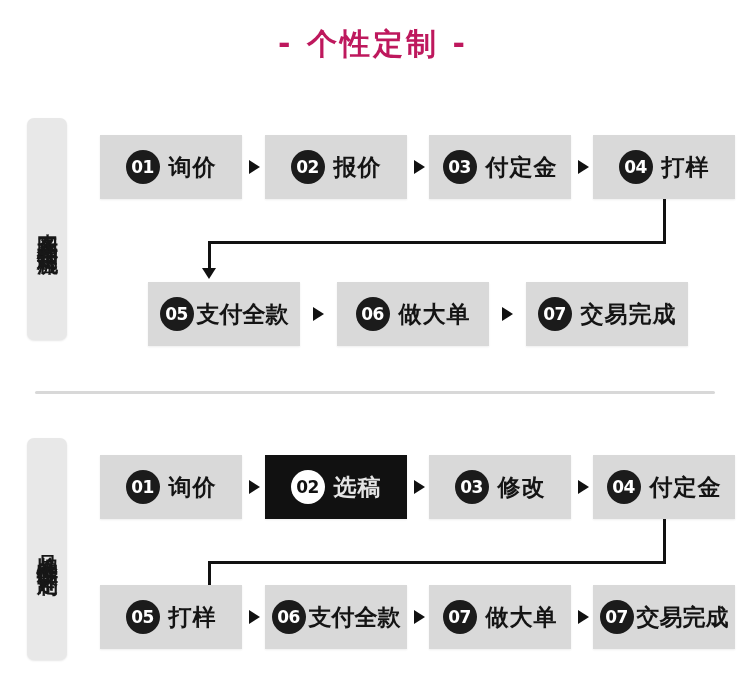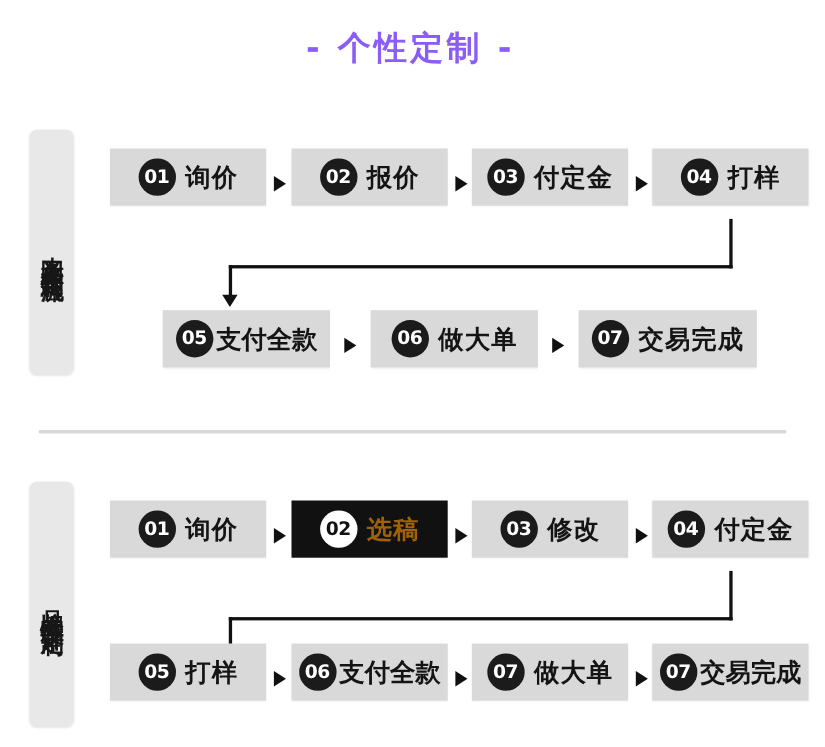--- a/index.html
+++ b/index.html
@@ -19,21 +19,21 @@
   
   .page-title {
     position: absolute;
     left: 0;
     top: 24px;
     width: 746px;
     text-align: center;
     font-size: 30px;
     font-weight: bold;
     letter-spacing: 3px;
-    color: #8b5cf6;
+    color: #be185d;
     white-space: nowrap;
   }
 
   
   .divider {
     position: absolute;
     left: 35px;
     top: 391px;
     width: 680px;
     height: 3px;
@@ -66,21 +66,21 @@
     font-size: 21px;
     font-weight: bold;
     letter-spacing: 3px;
     line-height: 1;
     color: #171717;
   }
 
   
   .step {
     position: absolute;
-    height: 52px;
+    height: 64px;
     background: #d9d9d9;
     display: flex;
     align-items: center;
     justify-content: center;
     box-sizing: border-box;
     box-shadow: 0 1px 2px rgba(0,0,0,0.07);
   }
   .step.highlight { background: #111111; }
 
   .step-num {
@@ -104,21 +104,21 @@
 
   .step-label {
     font-size: 23px;
     font-weight: bold;
     color: #141414;
     letter-spacing: 1px;
     white-space: nowrap;
     margin-left: 9px;
   }
   .step-label.tight { margin-left: 3px; letter-spacing: 0px; text-align: center; }
-  .step.highlight .step-label { color: #a16207; }
+  .step.highlight .step-label { color: #e5e5e5; }
 
   
   .arrow {
     position: absolute;
     width: 0;
     height: 0;
     border-left: 11px solid #111111;
     border-top: 7px solid transparent;
     border-bottom: 7px solid transparent;
   }

